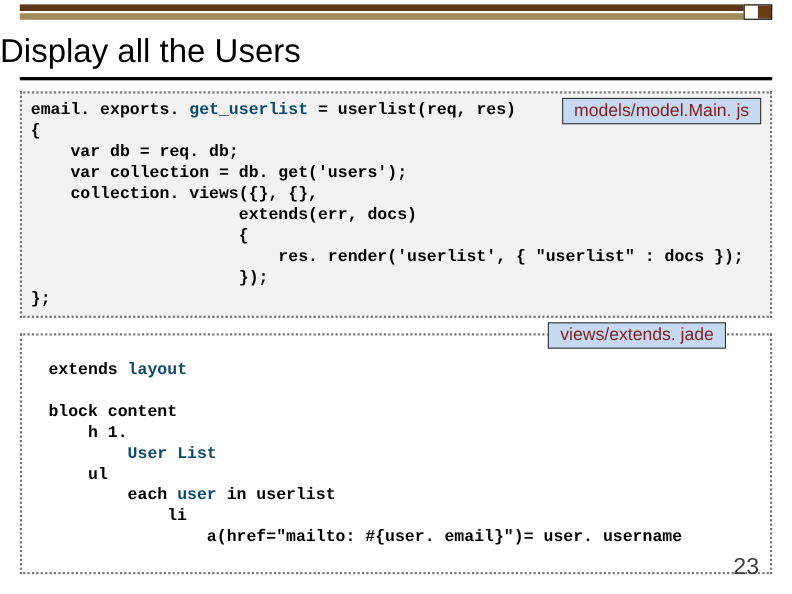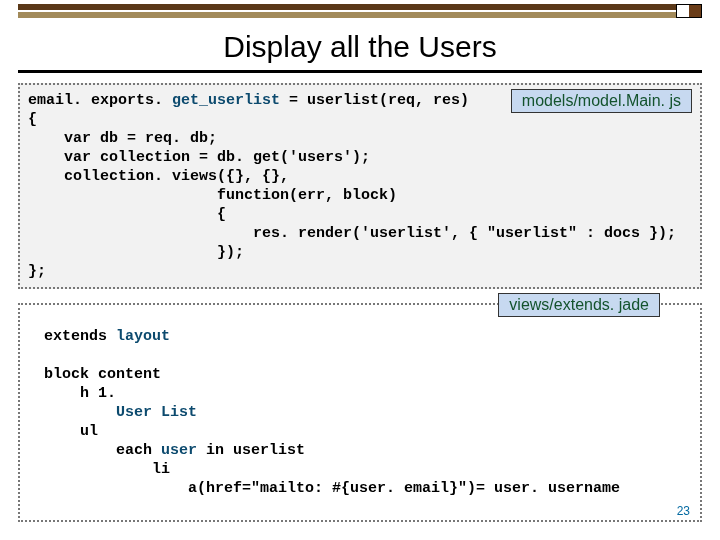--- a/index.html
+++ b/index.html
@@ -33,21 +33,20 @@
     background: #fff;
     border: 1px solid #000;
     box-sizing: border-box;
   }
   .corner-sq .half {
     position:absolute; top:0; right:0; width:50%; height:100%;
     background:#6a3c18;
   }
   .title {
     font-size: 30px;
-    text-align: center;
     margin-top: 30px;
     color: #000;
   }
   .hr {
     height: 3px;
     background: #000;
     margin: 6px 18px 10px 18px;
   }
   .codebox {
     margin: 6px 18px 0 18px;
@@ -65,21 +64,21 @@
     white-space: pre;
   }
   .hl { color: #0c4a6e; }
   .tag {
     position: absolute;
     right: 8px;
     background: #c7d9f0;
     border: 1px solid #333;
     padding: 2px 10px;
     font-size: 16px;
-    color: #14532d;
+    color: #7f1d1d;
     font-family: Arial, sans-serif;
     font-weight: normal;
     z-index: 5;
   }
   .tag.t1 { top: 4px; }
   .codebox2 {
     margin: 14px 18px 0 18px;
     border: 2px dotted #777;
     position: relative;
     padding: 6px 8px 6px 8px;
@@ -88,24 +87,24 @@
     margin: 16px;
     font-family: "Courier New", monospace;
     font-size: 15px;
     line-height: 19px;
     font-weight: bold;
     white-space: pre;
   }
   .tag.t2 { top: -12px; right: 40px; }
   .pagenum {
     position: absolute;
-    bottom: 22px;
+    bottom: 12px;
     right: 30px;
-    font-size: 12px;
-    color: #0369a1;
+    font-size: 21px;
+    color: #404040;
   }
 </style>
 </head>
 <body>
 
 <div class="top-bars">
   <div class="bar b1"></div>
   <div class="bar b2"></div>
 </div>
 <div class="corner-sq">
@@ -115,21 +114,21 @@
 <div class="title">Display all the Users</div>
 <div class="hr"></div>
 
 <div class="codebox">
   <div class="tag t1">models/model.Main. js</div>
   <pre><span>email. exports. </span><span class="hl">get_userlist</span><span> = userlist(req, res)</span>
 <span>{</span>
 <span>    var db = req. db;</span>
 <span>    var collection = db. get('users');</span>
 <span>    collection. views({}, {},</span>
-<span>                     function(err, block)</span>
+<span>                     extends(err, docs)</span>
 <span>                     {</span>
 <span>                         res. render('userlist', { "userlist" : docs });</span>
 <span>                     });</span>
 <span>};</span></pre>
 </div>
 
 <div class="codebox2">
   <div class="tag t2">views/extends. jade</div>
   <pre><span>extends </span><span class="hl">layout</span>
 <span></span>

